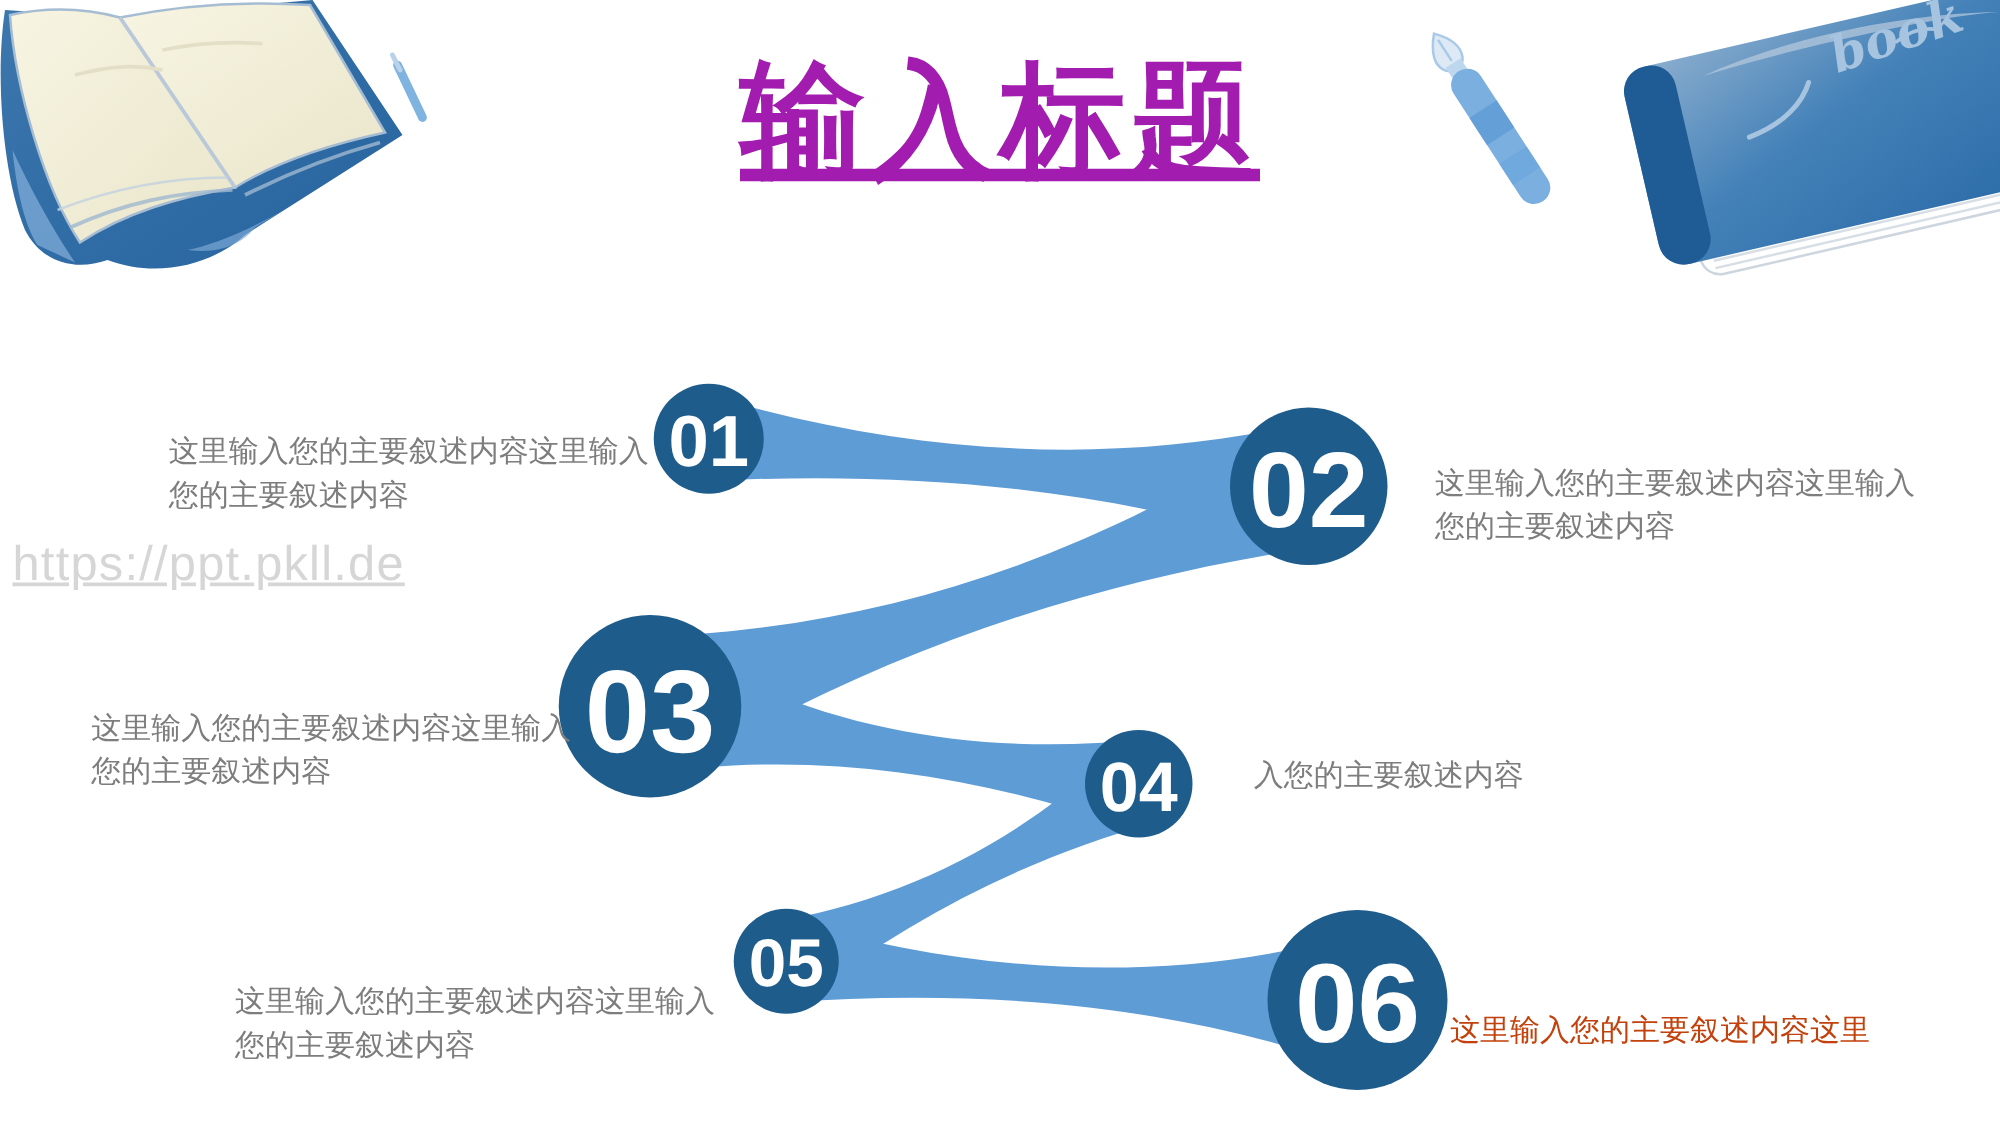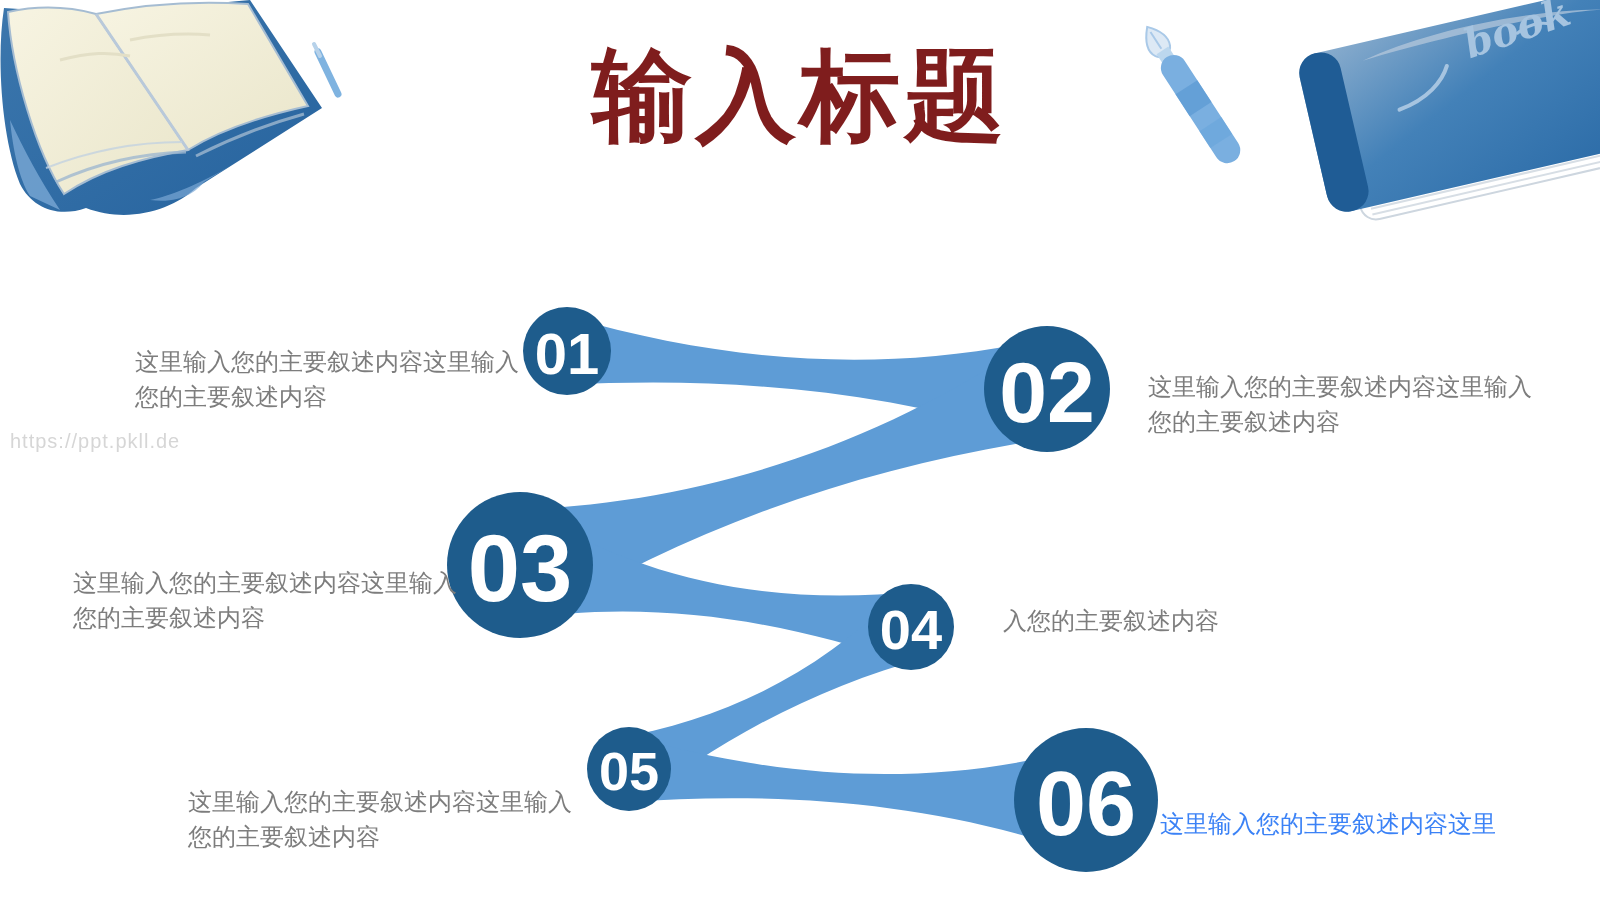--- a/index.html
+++ b/index.html
@@ -1,21 +1,21 @@
 <!DOCTYPE html>
 <html><head>
 <meta charset="utf-8">
 <style>
   html,body{margin:0;padding:0;background:#fff;}
   body{width:1600px;height:900px;position:relative;overflow:hidden;
        font-family:"Liberation Sans","DejaVu Sans",sans-serif;}
   .abs{position:absolute;}
   #title{left:0;top:30px;width:1600px;text-align:center;
          font-size:100px;font-weight:bold;letter-spacing:4px;}
-  #watermark{left:10px;top:430px;font-size:20px;letter-spacing:1px;}
+  #watermark{left:10px;top:430px;font-size:39px;letter-spacing:1px;text-decoration:underline;}
   #diagram-svg{left:0;top:0;}
   .tblock{position:absolute;margin-top:13px;}
   .tline{font-size:24px;line-height:35px;white-space:nowrap;}
   svg{display:block;}
 </style>
 </head>
 <body>
 
 <svg class="abs" style="left:0;top:0" width="348" height="226" viewBox="0 0 348 226">
   <defs>
@@ -68,21 +68,21 @@
     <line x1="70" y1="192" x2="380" y2="192" stroke="#d7dee5" stroke-width="2"></line>
     <rect x="30" y="22" width="345" height="162" rx="22" fill="url(#bookCover)"></rect>
     <rect x="30" y="22" width="42" height="162" rx="20" fill="#1f5c95"></rect>
     <path d="M95,40 C160,26 260,26 340,44 C300,36 180,34 95,40 Z" fill="#b9cbdd" opacity="0.7"></path>
     <text x="200" y="62" font-size="40" font-style="italic" font-weight="bold" font-family="DejaVu Serif, serif" fill="#a6c4e0" transform="rotate(-6 200 62)">book</text>
     <path d="M120,96 C150,92 168,78 176,64" stroke="#a6c4e0" stroke-width="4" fill="none" stroke-linecap="round"></path>
     <path d="M252,48 C264,42 276,42 286,46" stroke="#a6c4e0" stroke-width="3" fill="none" stroke-linecap="round"></path>
   </g>
 </svg>
 
-<div class="abs" id="title" style="color: #7f1d1d;">输入标题</div>
+<div class="abs" id="title" style="color: #a21caf; text-decoration: underline;">输入标题</div>
 
 <div class="abs" id="watermark" style="color: rgb(214, 214, 214);">https://ppt.pkll.de</div>
 
 <svg class="abs" id="diagram-svg" width="1600" height="900" viewBox="0 0 1600 900">
     <path d="M564.3,384.9 C726.0,376.6 886.0,389.3 1042.9,440.8 L1051.1,337.2 C887.1,375.3 727.1,362.7 569.7,317.1 Z" fill="#5E9CD6"></path>
     <path d="M1062.8,436.4 C876.4,462.8 700.7,521.5 538.4,620.0 L501.6,510.0 C695.7,506.3 871.3,447.7 1031.2,341.6 Z" fill="#5E9CD6"></path>
     <path d="M511.2,620.3 C648.3,598.5 778.6,619.2 905.4,662.6 L916.6,591.4 C780.8,605.3 650.5,584.7 528.8,509.7 Z" fill="#5E9CD6"></path>
     <path d="M926.3,657.4 C822.8,685.9 728.8,733.3 644.3,799.4 L613.7,738.6 C722.6,720.8 816.6,673.4 895.7,596.6 Z" fill="#5E9CD6"></path>
     <path d="M626.8,801.9 C780.5,791.3 932.9,801.6 1082.3,853.9 L1089.7,746.1 C933.7,789.7 781.3,779.3 631.2,736.1 Z" fill="#5E9CD6"></path>
     <g>
@@ -124,16 +124,16 @@
       <div class="tline">这里输入您的主要叙述内容这里输入</div>
       <div class="tline">您的主要叙述内容</div>
     </div>
     <div class="tblock" style="left: 1003px; top: 590px; color: rgb(125, 125, 125);">
       <div class="tline">入您的主要叙述内容</div>
     </div>
     <div class="tblock" style="left: 188px; top: 771px; color: rgb(125, 125, 125);">
       <div class="tline">这里输入您的主要叙述内容这里输入</div>
       <div class="tline">您的主要叙述内容</div>
     </div>
-    <div class="tblock" style="left: 1160px; top: 794px; color: #3b82f6; font-family: Liberation Serif, serif;">
+    <div class="tblock" style="left: 1160px; top: 794px; color: #c2410c;">
       <div class="tline">这里输入您的主要叙述内容这里</div>
     </div>
   </div>
 
 </body></html>

